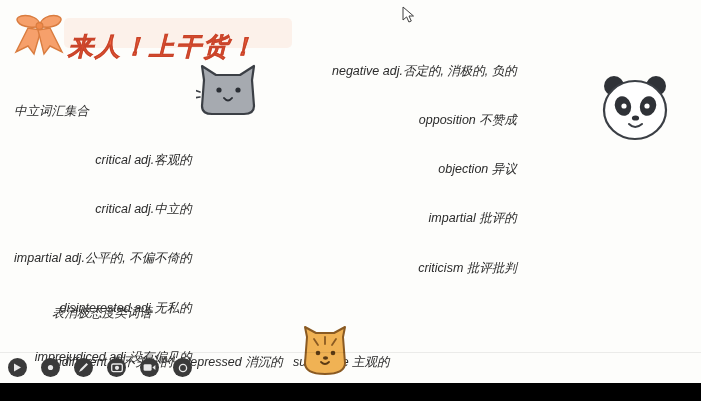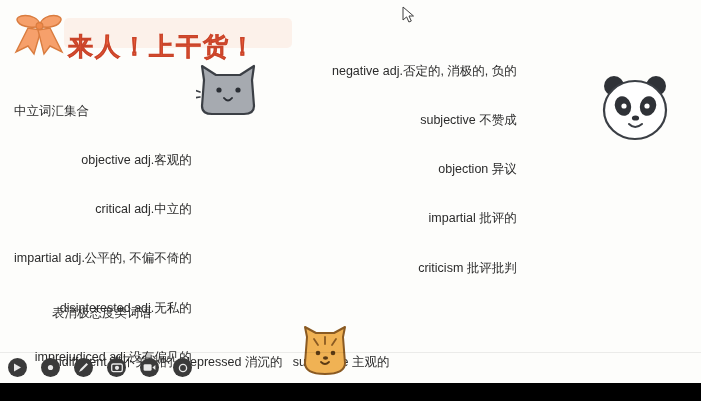--- a/index.html
+++ b/index.html
@@ -11,20 +11,21 @@
     height: 401px;
     background: #000000;
     font-family: "Liberation Sans", sans-serif;
     overflow: hidden;
   }
   #page {
     position: relative;
     width: 701px;
     height: 401px;
     background: #000;
+    font-style: italic;
   }
   
   .canvas {
     position: absolute;
     left: 0;
     top: 0;
     width: 701px;
     height: 383px;
     background: #fdfdfb;
     overflow: hidden;
@@ -135,33 +136,33 @@
         <path d="M18 16 L6 40 L18 34 L24 42 L31 18 Z" fill="#f6a06b" stroke="#d97c3f" stroke-width="1.4"></path>
         <path d="M40 16 L52 40 L40 34 L34 42 L28 18 Z" fill="#f6a06b" stroke="#d97c3f" stroke-width="1.4"></path>
         <circle cx="29.5" cy="14" r="3.4" fill="#f08a4b" stroke="#d97c3f" stroke-width="1.2"></circle>
         <rect x="54" y="6" width="228" height="30" rx="5" fill="#fbe8dd" stroke="none" opacity="0.55"></rect>
       </svg>
       <div class="ribbon-text">来人！上干货！</div>
     </div>
 
     <div class="block" id="left-block">
       <span class="hd">中立词汇集合</span>
-      <span class="ln">objective adj.客观的</span>
+      <span class="ln">critical adj.客观的</span>
       <span class="ln">critical adj.中立的</span>
       <span class="ln">impartial adj.公平的, 不偏不倚的</span>
       <span class="ln">disinterested adj.无私的</span>
       <span class="ln">imprejudiced adj.没有偏见的</span>
       
       
       
     </div>
 
     <div class="block" id="right-block">
       <span class="ln">negative adj.否定的, 消极的, 负的</span>
-      <span class="ln">subjective 不赞成</span>
+      <span class="ln">opposition 不赞成</span>
       <span class="ln">objection 异议</span>
       <span class="ln">impartial 批评的</span>
       <span class="ln">criticism 批评批判</span>
       
       
       
       
       
       
     </div>

